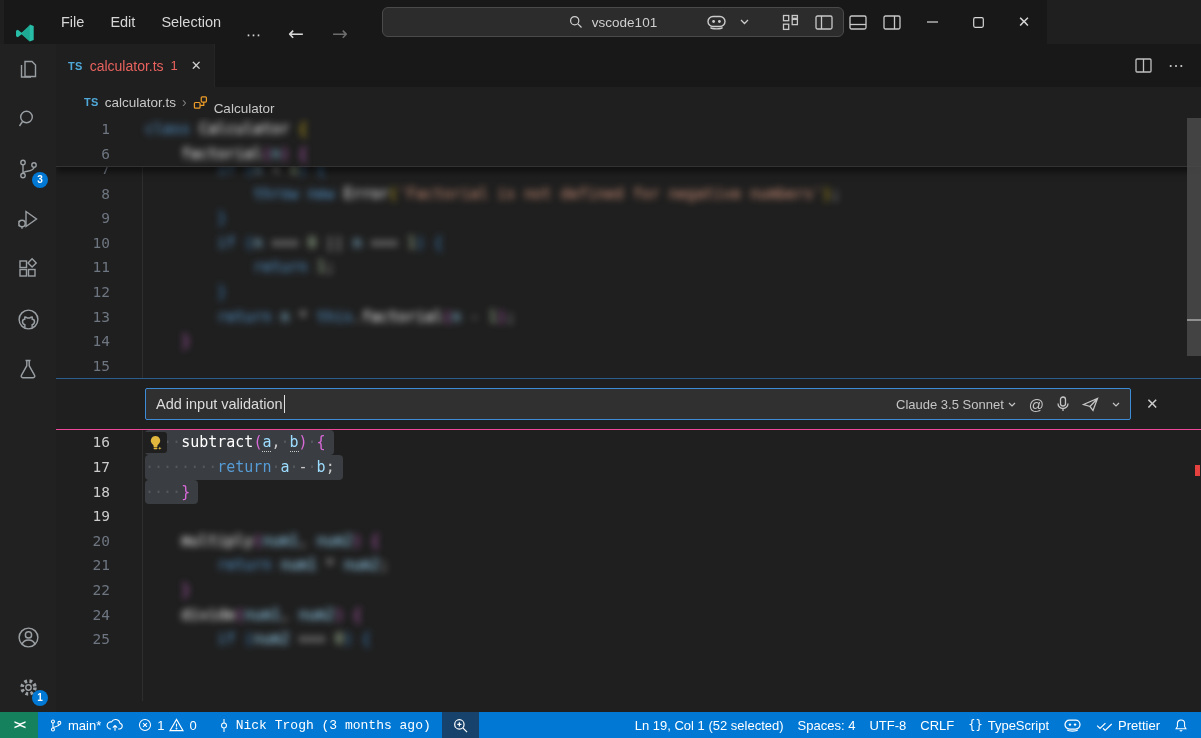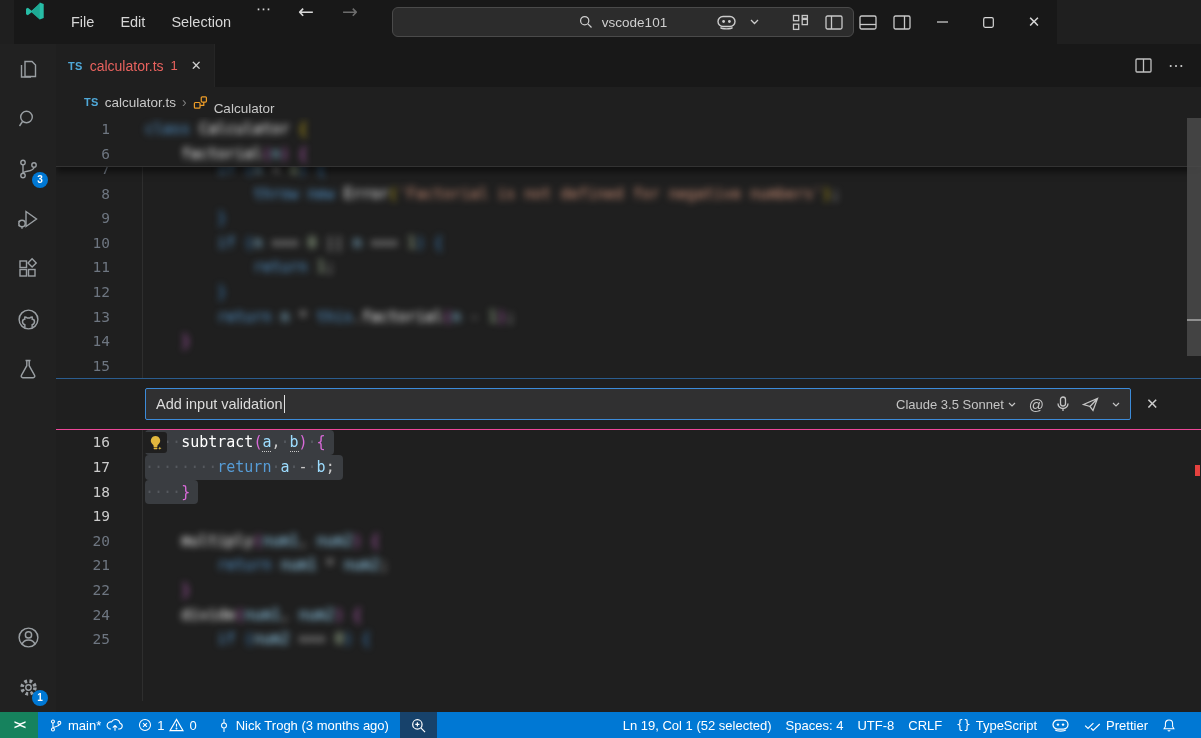--- a/index.html
+++ b/index.html
@@ -1,21 +1,21 @@
 <!DOCTYPE html>
 <html><head>
 <meta charset="utf-8">
 <style>
   html,body{margin:0;padding:0;background:#000;}
   *{box-sizing:border-box;}
   .app{position:relative;width:1201px;height:738px;background:#1f1f1f;overflow:hidden;
        font-family:"Liberation Sans",sans-serif;color:#cccccc;-webkit-font-smoothing:antialiased;}
 
   
-  .titlebar{position:absolute;left:14px;top:0;width:1043px;height:44px;background:#181818;display:flex;align-items:flex-start;}
+  .titlebar{position:absolute;left:4px;top:0;width:1043px;height:44px;background:#181818;display:flex;align-items:flex-end;}
   .vscode-logo{width:22px;height:22px;margin:0 12px 0 10px;flex:none;}
   .menu-item{padding:0 13px;font-size:14.5px;color:#d6d6d6;line-height:44px;cursor:default;}
   .menu-more{padding:0 12px;font-size:15px;color:#d6d6d6;letter-spacing:1px;}
   .nav-arrow{font-size:19px;padding:0 14px;font-family:"DejaVu Sans",sans-serif;}
   .nav-back{color:#d8d8d8;}
   .nav-fwd{color:#6c6c6c;}
   .command-center{position:absolute;left:378px;top:7px;width:462px;height:30px;background:#2c2c2c;
       border:1px solid #4a4a4a;border-radius:6px;display:flex;align-items:center;justify-content:center;
       font-size:13.5px;color:#cfcfcf;gap:9px;}
   .tb-right{position:absolute;right:0;top:0;height:44px;display:flex;align-items:center;}
@@ -81,21 +81,21 @@
   .scroll-mark{position:absolute;right:0;top:202px;width:14px;height:2px;background:#8f8f8f;}
   .ruler-error{position:absolute;right:1px;top:348px;width:5px;height:11px;background:#e5413e;}
 
   
   .statusbar{position:absolute;left:0;bottom:0;width:1201px;height:26px;background:#0078d4;display:flex;align-items:center;
       font-size:13px;color:#ffffff;}
   .sb-remote{width:38px;height:26px;background:#16825d;display:flex;align-items:center;justify-content:center;
       font-weight:bold;font-size:12px;letter-spacing:-2px;flex:none;}
   .sb-item{display:flex;align-items:center;gap:5px;padding:0 7px;height:26px;white-space:nowrap;}
   .sb-zoom{background:#17426b;padding:0 11px;margin-left:4px;}
-  .sb-right{margin-left:auto;display:flex;align-items:center;padding-right:18px;}
+  .sb-right{margin-left:auto;display:flex;align-items:center;padding-right:6px;}
   svg{display:block;}
 </style>
 </head>
 <body>
 
 <div class="app">
 
   <div class="titlebar">
     <svg class="vscode-logo" viewBox="0 0 24 24">
       <path fill="#27bda6" d="M17.2 2.6L21.5 4.4v15.2l-4.3 1.8-8.9-8-4.1 3.1-2-1V9.5l2-1 4.1 3.1 8.9-8z"></path>
@@ -432,21 +432,21 @@
       </svg>
       <span>1</span>
       <svg width="15" height="14" viewBox="0 0 16 15" fill="none" stroke="#fff" stroke-width="1.2">
         <path d="M8 1.5L15 13.5H1z"></path>
           <path d="M8 6v3.3"></path>
           <circle cx="8" cy="11.3" r="0.4" fill="#fff"></circle>
       </svg>
       <span>0</span>
     </div>
 
-    <div class="sb-item" style="margin-left:6px;">
+    <div class="sb-item" style="margin-left:6px;font-family:Liberation Mono, monospace;">
       <svg width="14" height="15" viewBox="0 0 16 16" fill="none" stroke="#fff" stroke-width="1.2">
         <path d="M8 0.5v4.5M8 11v4.5"></path>
           <circle cx="8" cy="8" r="2.8"></circle>
       </svg>
       <span>Nick Trogh (3 months ago)</span>
     </div>
 
     <div class="sb-item sb-zoom">
       <svg width="15" height="15" viewBox="0 0 16 16" fill="none" stroke="#fff" stroke-width="1.3">
         <circle cx="6.8" cy="6.8" r="5"></circle>

